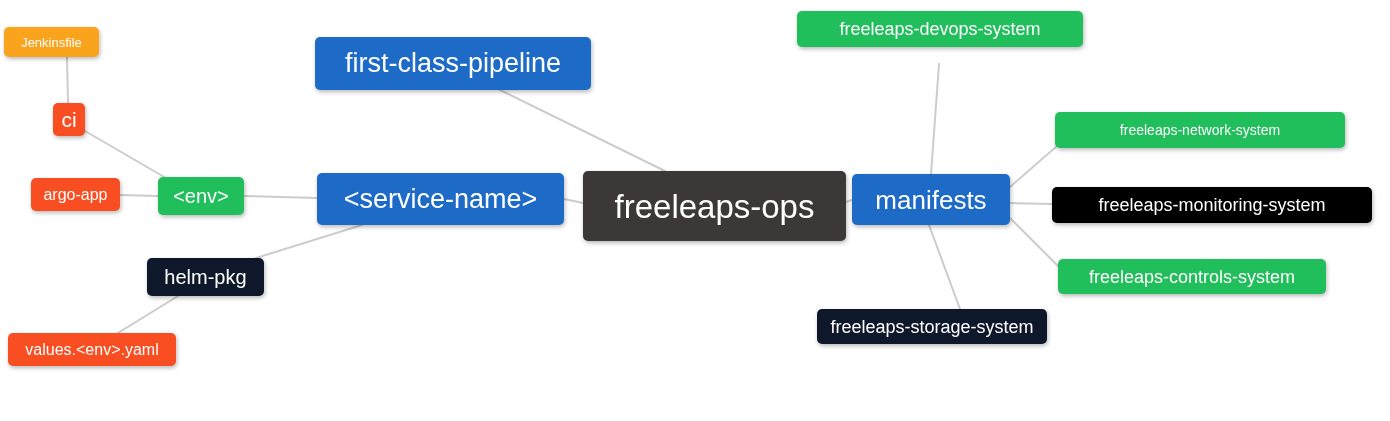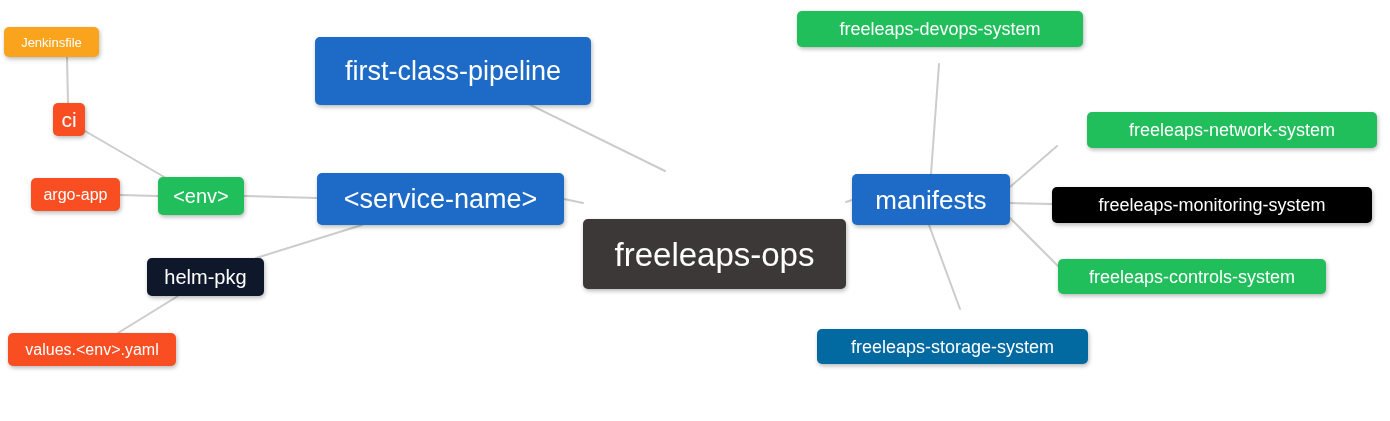--- a/index.html
+++ b/index.html
@@ -56,23 +56,23 @@
       <line x1="1010" y1="218" x2="1060" y2="268" stroke="#cccccc" stroke-width="2" stroke-linecap="round"></line>
       <line x1="929" y1="225" x2="960" y2="309" stroke="#cccccc" stroke-width="2" stroke-linecap="round"></line>
     </svg>
   <div id="node-layer">
       <div class="node" style="left: 4px; top: 27px; width: 95px; height: 30px; font-size: 13px; background: rgb(250, 164, 30);">Jenkinsfile</div>
       <div class="node" style="left: 53px; top: 103px; width: 32px; height: 33px; font-size: 21px; background: rgb(249, 77, 34);">ci</div>
       <div class="node" style="left: 31px; top: 178px; width: 89px; height: 33px; font-size: 16px; background: rgb(249, 77, 34);">argo-app</div>
       <div class="node" style="left: 158px; top: 177px; width: 86px; height: 38px; font-size: 20px; background: rgb(33, 190, 92);">&lt;env&gt;</div>
       <div class="node" style="left: 147px; top: 258px; width: 117px; height: 38px; font-size: 20px; background: #0f172a;">helm-pkg</div>
       <div class="node" style="left: 8px; top: 333px; width: 168px; height: 33px; font-size: 16px; background: rgb(249, 77, 34);">values.&lt;env&gt;.yaml</div>
-      <div class="node" style="left: 315px; top: 37px; width: 276px; height: 68px; font-size: 27px; background: rgb(29, 107, 199);">first-class-pipeline</div>
+      <div class="node" style="left: 315px; top: 37px; width: 276px; height: 53px; font-size: 27px; background: rgb(29, 107, 199);">first-class-pipeline</div>
       <div class="node" style="left: 317px; top: 173px; width: 247px; height: 52px; font-size: 27px; background: rgb(29, 107, 199);">&lt;service-name&gt;</div>
-      <div class="node" style="left: 583px; top: 171px; width: 263px; height: 70px; font-size: 33px; background: rgb(59, 56, 55); margin-top: 48px;">freeleaps-ops</div>
+      <div class="node" style="left: 583px; top: 171px; width: 263px; height: 70px; font-size: 33px; background: rgb(59, 56, 55);">freeleaps-ops</div>
       <div class="node" style="left: 852px; top: 174px; width: 158px; height: 51px; font-size: 26px; background: rgb(29, 107, 199);">manifests</div>
       <div class="node" style="left: 797px; top: 11px; width: 286px; height: 36px; font-size: 18px; background: rgb(33, 190, 92);">freeleaps-devops-system</div>
-      <div class="node" style="left: 1055px; top: 112px; width: 290px; height: 36px; font-size: 18px; background: rgb(33, 190, 92); margin-left: 32px;">freeleaps-network-system</div>
+      <div class="node" style="left: 1055px; top: 112px; width: 290px; height: 36px; font-size: 14px; background: rgb(33, 190, 92);">freeleaps-network-system</div>
       <div class="node" style="left: 1052px; top: 187px; width: 320px; height: 36px; font-size: 18px; background: #000000;">freeleaps-monitoring-system</div>
       <div class="node" style="left: 1058px; top: 259px; width: 268px; height: 35px; font-size: 18px; background: rgb(33, 190, 92);">freeleaps-controls-system</div>
-      <div class="node" style="left: 817px; top: 309px; width: 271px; height: 35px; font-size: 18px; background: #0369a1; margin-top: 20px;">freeleaps-storage-system</div>
+      <div class="node" style="left: 817px; top: 309px; width: 230px; height: 35px; font-size: 18px; background: #0f172a;">freeleaps-storage-system</div>
     </div>
 </div>
 
 </body></html>

